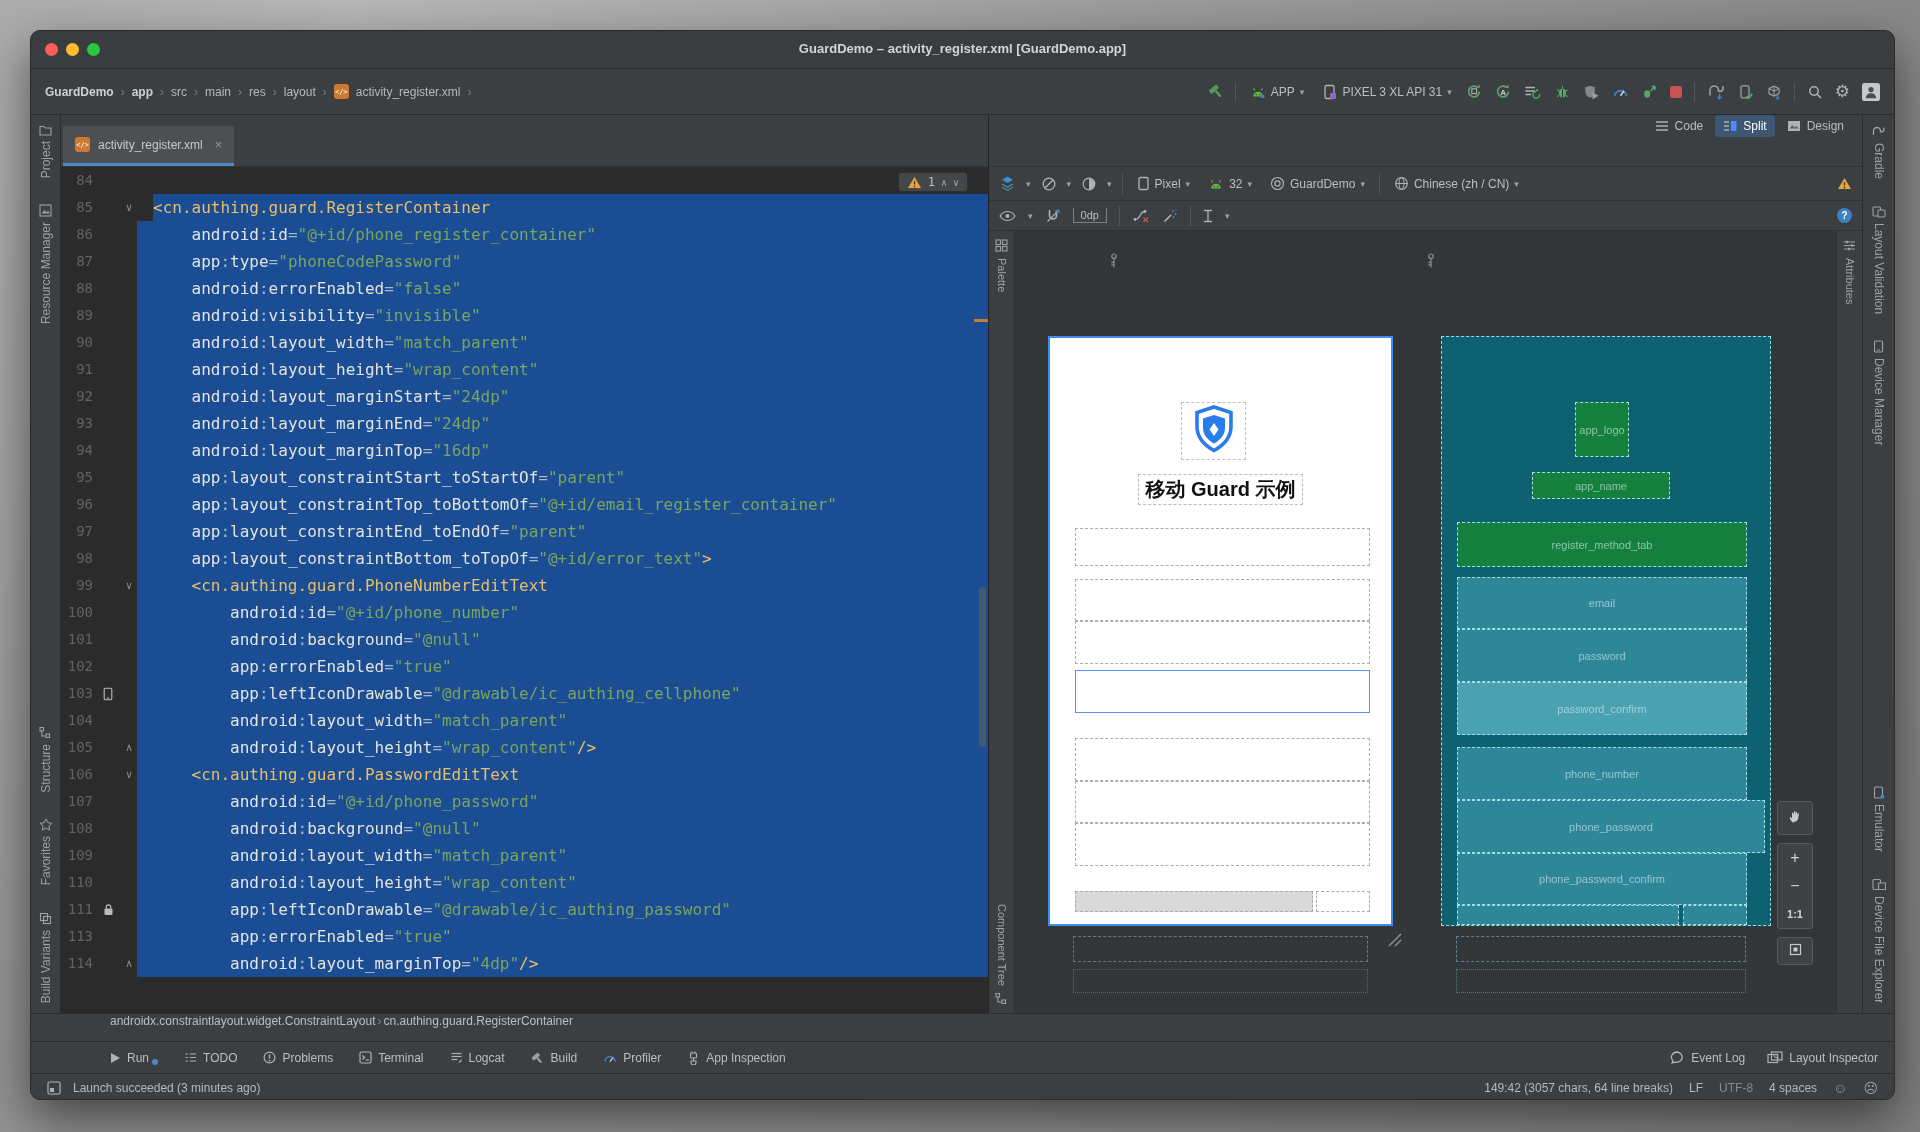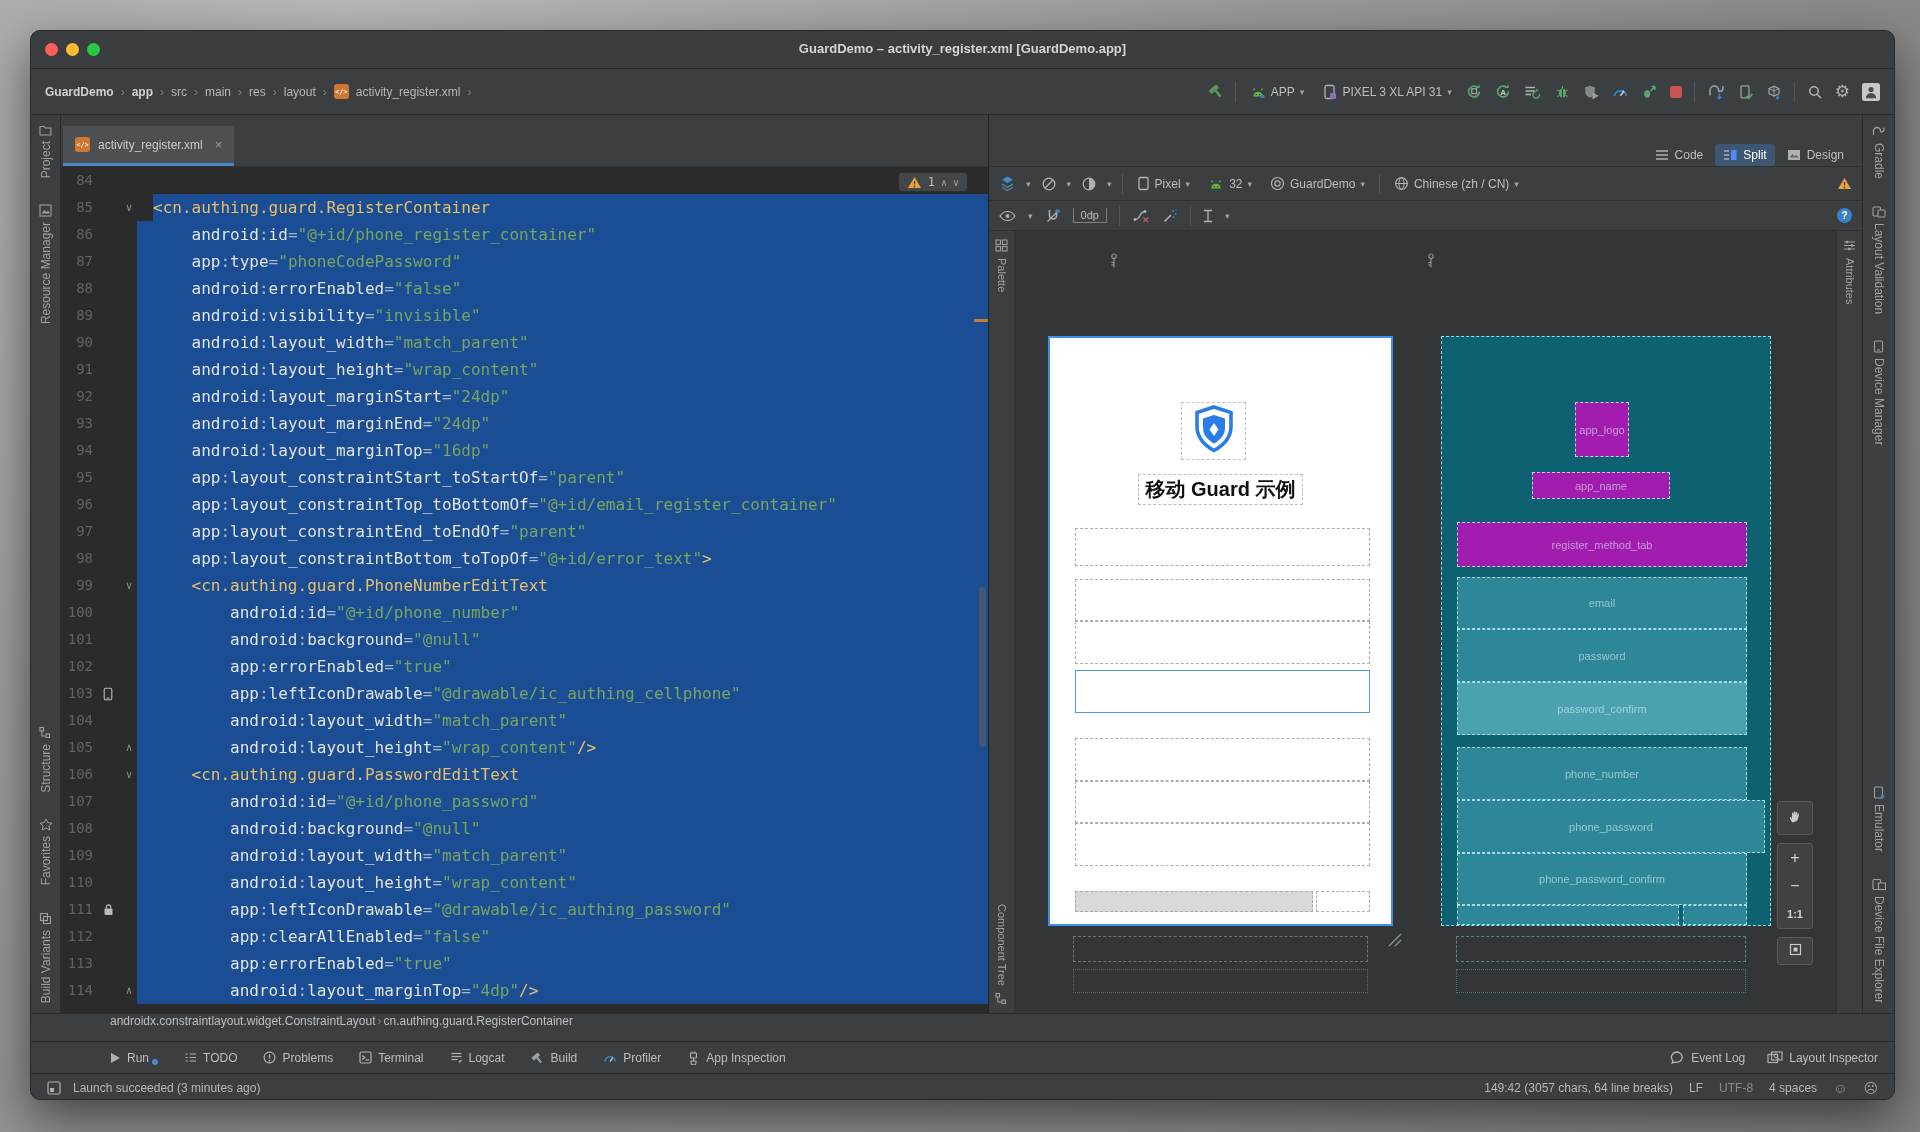--- a/index.html
+++ b/index.html
@@ -47,42 +47,42 @@
   .ctext{flex:1;padding-left:16px;overflow:hidden}
   .ctext.sel{background:#1A4D94}
   .selin{background:#1A4D94;display:inline-block;padding-right:600px}
   .tk-t{color:#E8BF6A}.tk-ns{color:#e5e5e5}.tk-a{color:#E3E3DC}.tk-p{color:#A9B7C6}.tk-v{color:#7AA55F}
   .lint{position:absolute;top:5px;right:20px;background:#43474A;border:1px solid #2e2e2e;border-radius:4px;display:flex;align-items:center;gap:6px;padding:2px 8px;font-size:12px;color:#bcbec0}
   .lint .ch{color:#9ea0a2;font-size:10px}
   .vscroll{position:absolute;right:2px;top:420px;width:7px;height:160px;background:#5A5D5F;border-radius:4px;opacity:.7}
   .stripe-mark{position:absolute;right:0;top:152px;width:14px;height:3px;background:#C77B2E}
   
   .design{flex:1;display:flex;flex-direction:column;background:#333638;min-width:0}
-  .dheader{height:52px;background:#3C3F41;border-bottom:1px solid #323232;display:flex;align-items:flex-end;justify-content:flex-end;padding:0 10px;gap:4px;flex:none}
+  .dheader{height:52px;background:#3C3F41;border-bottom:1px solid #323232;display:flex;align-items:flex-start;justify-content:flex-end;padding:0 10px;gap:4px;flex:none}
   .mode{display:flex;align-items:center;gap:6px;font-size:12px;color:#bcbec0;padding:4px 8px;border-radius:4px}
   .mode.active{background:#3D5672;color:#fff}
   .drow1{height:34px;background:#3C3F41;border-bottom:1px solid #2f3234;display:flex;align-items:center;gap:10px;padding:0 10px;font-size:12px;color:#bcbec0;flex:none}
   .drow2{height:30px;background:#3C3F41;border-bottom:1px solid #2f3234;display:flex;align-items:center;gap:12px;padding:0 10px;font-size:11px;color:#bcbec0;flex:none}
   .dp0{border-left:1px solid #7d7f81;border-right:1px solid #7d7f81;border-bottom:1px solid #7d7f81;padding:1px 7px;font-size:11px;color:#bcbec0}
   .help{width:15px;height:15px;border-radius:50%;background:#3B82C4;color:#fff;font-size:10px;font-weight:bold;display:flex;align-items:center;justify-content:center}
   .dbody{flex:1;display:flex;min-height:0}
   .sidecol{width:26px;background:#3C3F41;display:flex;flex-direction:column;align-items:center;padding:8px 0;gap:6px;color:#9fa1a3;font-size:11px;flex:none}
   .sidecol.l{border-right:1px solid #2f3234}
   .sidecol.r{border-left:1px solid #2f3234}
   .canvas{flex:1;position:relative;background:#333638;overflow:hidden}
   .phone-white{position:absolute;left:33px;top:105px;width:345px;height:590px;background:#fff;border:2px solid #3D8FEF}
   .wbox{position:absolute;left:25px;width:295px;border:1px dashed #ADADAD;background:#fff}
   .wbox.selb{border:1px solid #5096F0}
   .wlogo{position:absolute;left:131px;top:64px;width:65px;height:58px;border:1px dashed #C0C0C0;display:flex;align-items:center;justify-content:center}
   .wtitle{position:absolute;left:0;right:0;top:136px;text-align:center}
   .wtitle span{display:inline-block;border:1px dashed #BDBDBD;padding:1px 6px;font-size:20px;font-weight:bold;color:#111}
   .graybar{position:absolute;background:#D9D9D9;border:1px dashed #ABABAB}
   .phone-teal{position:absolute;left:426px;top:105px;width:330px;height:590px;background:#0D6170;border:1px dashed #9EDAE4}
   .bbox{position:absolute;border:1px dashed #A8DDE4;display:flex;align-items:center;justify-content:center;font-size:11px;color:rgba(214,238,243,.6)}
-  .f0{background:#a21caf}.f1{background:#2D8799}.f2{background:#4AA2B1}
+  .f0{background:#15803d}.f1{background:#2D8799}.f2{background:#4AA2B1}
   .ghost{position:absolute;height:26px;border:1px dashed #6f7577}
   .ghost2{position:absolute;height:24px;border:1px dotted #5f6567}
   .keyic{position:absolute;top:22px}
   .zoomcol{position:absolute;left:762px;top:570px;width:36px;display:flex;flex-direction:column;gap:8px;align-items:stretch}
   .zbox{background:#3F4244;border:1px solid #565a5c;border-radius:3px;color:#d0d2d4;display:flex;align-items:center;justify-content:center}
   .zpanel{background:#3F4244;border:1px solid #565a5c;border-radius:3px;display:flex;flex-direction:column}
   .zpanel>div{height:28px;display:flex;align-items:center;justify-content:center;color:#d0d2d4;font-size:16px}
   .zratio{font-size:11px!important;font-weight:bold}
   .resize-ic{position:absolute;left:371px;top:700px;width:18px;height:18px}
   
@@ -353,21 +353,20 @@
             <div class="crow"><div class="gnum">105</div><div class="gicon"></div><div class="gfold">∧</div><div class="ctext sel"><span>        </span><span class="tk-ns">android</span><span class="tk-p">:</span><span class="tk-a">layout_height</span><span class="tk-p">=</span><span class="tk-v">"wrap_content"</span><span class="tk-t">/&gt;</span></div></div>
             <div class="crow"><div class="gnum">106</div><div class="gicon"></div><div class="gfold">∨</div><div class="ctext sel"><span>    </span><span class="tk-t">&lt;cn.authing.guard.PasswordEditText</span></div></div>
             <div class="crow"><div class="gnum">107</div><div class="gicon"></div><div class="gfold"></div><div class="ctext sel"><span>        </span><span class="tk-ns">android</span><span class="tk-p">:</span><span class="tk-a">id</span><span class="tk-p">=</span><span class="tk-v">"@+id/phone_password"</span></div></div>
             <div class="crow"><div class="gnum">108</div><div class="gicon"></div><div class="gfold"></div><div class="ctext sel"><span>        </span><span class="tk-ns">android</span><span class="tk-p">:</span><span class="tk-a">background</span><span class="tk-p">=</span><span class="tk-v">"@null"</span></div></div>
             <div class="crow"><div class="gnum">109</div><div class="gicon"></div><div class="gfold"></div><div class="ctext sel"><span>        </span><span class="tk-ns">android</span><span class="tk-p">:</span><span class="tk-a">layout_width</span><span class="tk-p">=</span><span class="tk-v">"match_parent"</span></div></div>
             <div class="crow"><div class="gnum">110</div><div class="gicon"></div><div class="gfold"></div><div class="ctext sel"><span>        </span><span class="tk-ns">android</span><span class="tk-p">:</span><span class="tk-a">layout_height</span><span class="tk-p">=</span><span class="tk-v">"wrap_content"</span></div></div>
             <div class="crow"><div class="gnum">111</div><div class="gicon"><svg width="11" height="13" viewBox="0 0 11 13" fill="none" xmlns="http://www.w3.org/2000/svg">
                   <rect x="1.5" y="5.5" width="8" height="6.5" rx="1" fill="#B9BCBE"></rect>
                   <path d="M3.3 5.5V4a2.2 2.2 0 0 1 4.4 0v1.5" stroke="#B9BCBE" stroke-width="1.2"></path>
                 </svg></div><div class="gfold"></div><div class="ctext sel"><span>        </span><span class="tk-ns">app</span><span class="tk-p">:</span><span class="tk-a">leftIconDrawable</span><span class="tk-p">=</span><span class="tk-v">"@drawable/ic_authing_password"</span></div></div>
-            <div class="crow"><div class="gnum">112</div><div class="gicon"></div><div class="gfold"></div><div class="ctext sel"><span>        </span><span class="tk-ns">app</span><span class="tk-p">:</span><span class="tk-a">clearAllEnabled</span><span class="tk-p">=</span><span class="tk-v">"false"</span></div></div>
             <div class="crow"><div class="gnum">113</div><div class="gicon"></div><div class="gfold"></div><div class="ctext sel"><span>        </span><span class="tk-ns">app</span><span class="tk-p">:</span><span class="tk-a">errorEnabled</span><span class="tk-p">=</span><span class="tk-v">"true"</span></div></div>
             <div class="crow"><div class="gnum">114</div><div class="gicon"></div><div class="gfold">∧</div><div class="ctext sel"><span>        </span><span class="tk-ns">android</span><span class="tk-p">:</span><span class="tk-a">layout_marginTop</span><span class="tk-p">=</span><span class="tk-v">"4dp"</span><span class="tk-t">/&gt;</span></div></div>
           </div>
         <div class="lint">
           <span id="lint-warn" class="ic">
               <svg width="15" height="13" viewBox="0 0 15 13" fill="none" xmlns="http://www.w3.org/2000/svg">
                 <path d="M7.5 1l6.5 11H1z" fill="#ECA33C"></path>
                 <line x1="7.5" y1="5" x2="7.5" y2="8.6" stroke="#3C3F41" stroke-width="1.3"></line>
                 <circle cx="7.5" cy="10.4" r=".85" fill="#3C3F41"></circle>
               </svg>

